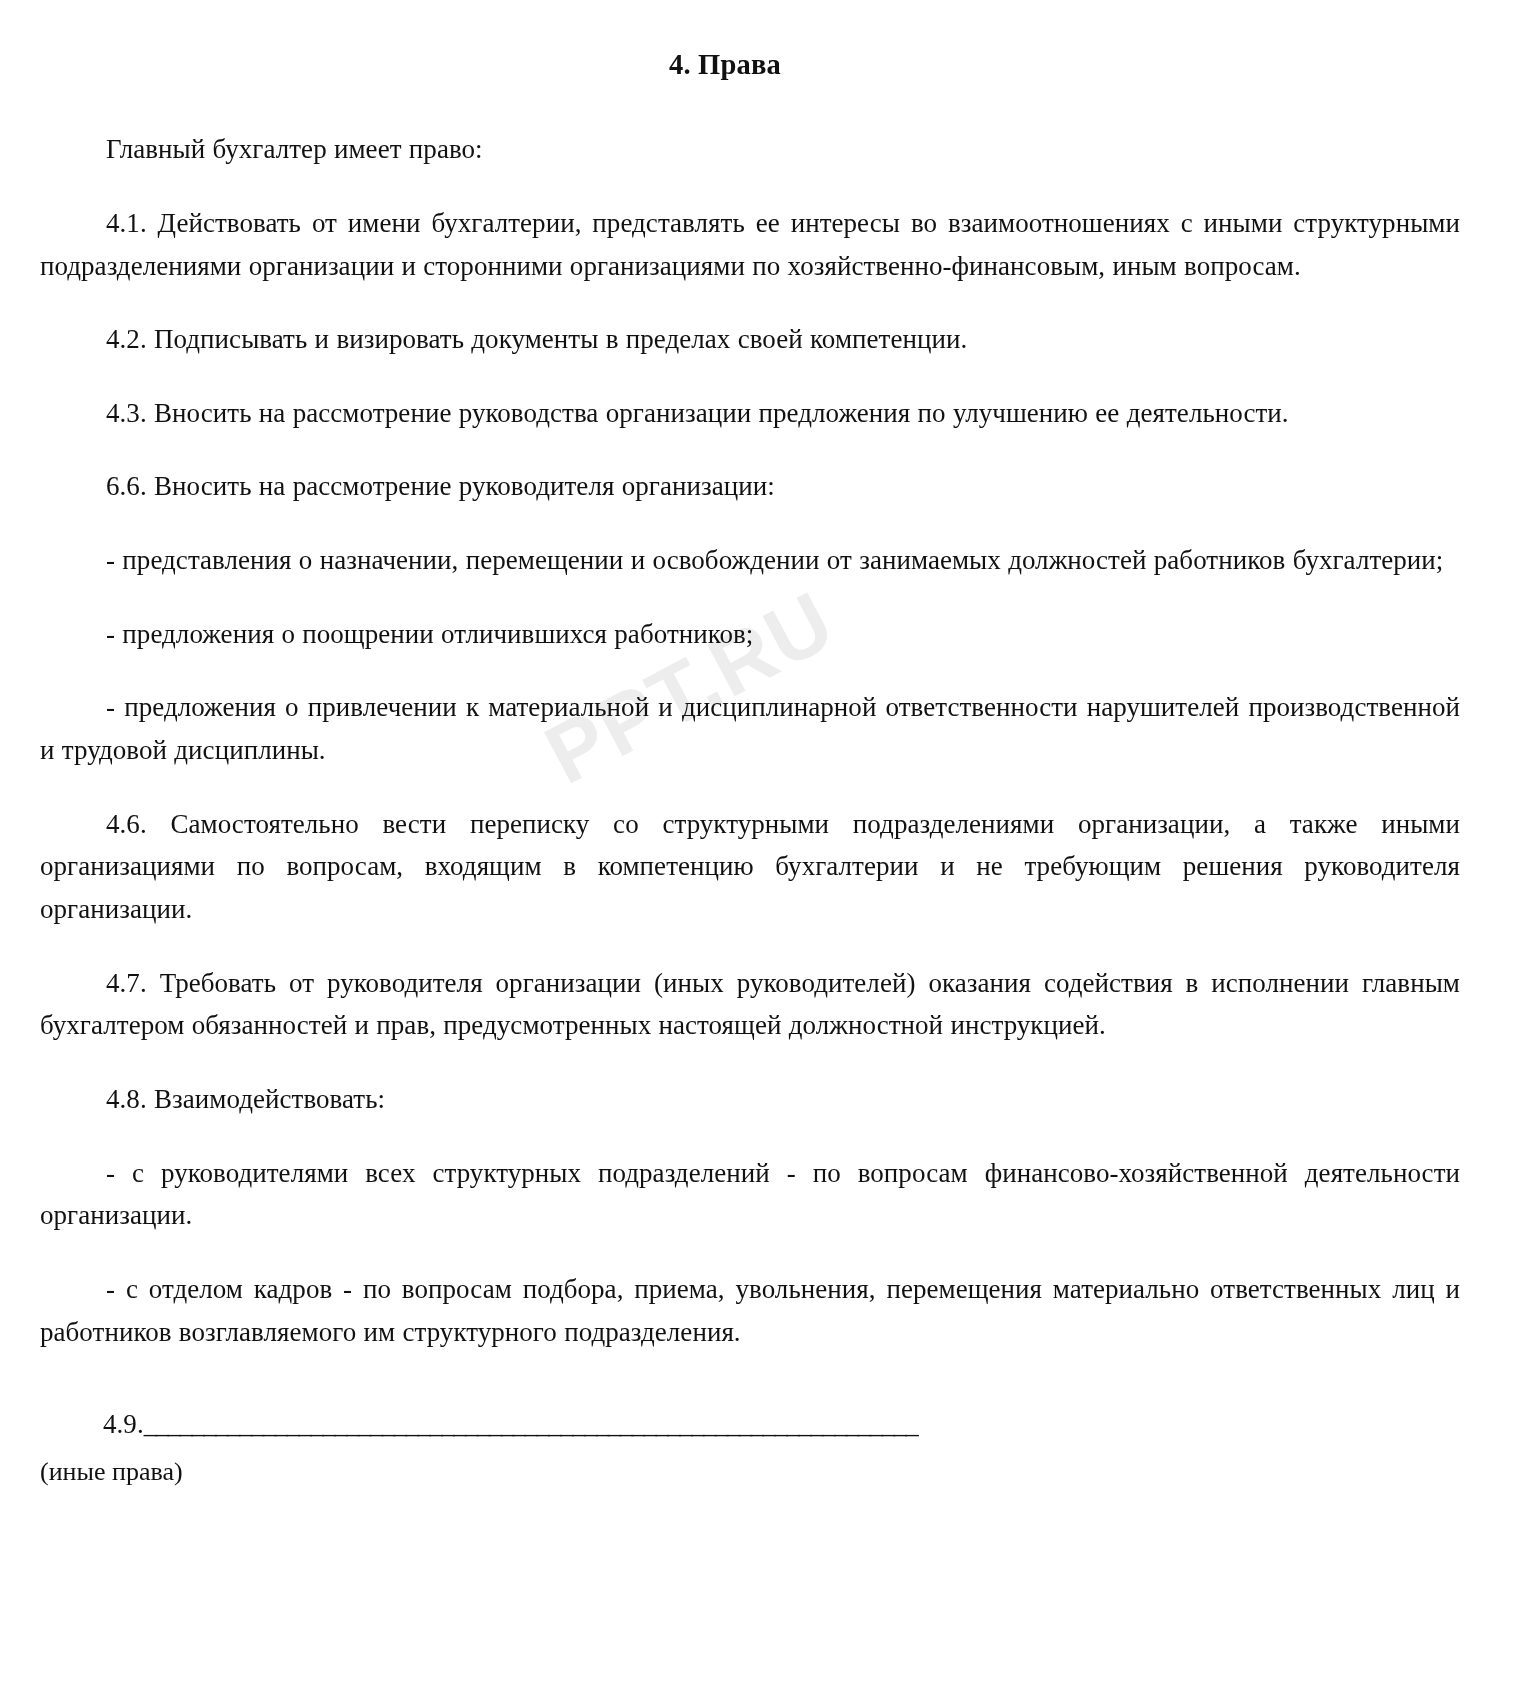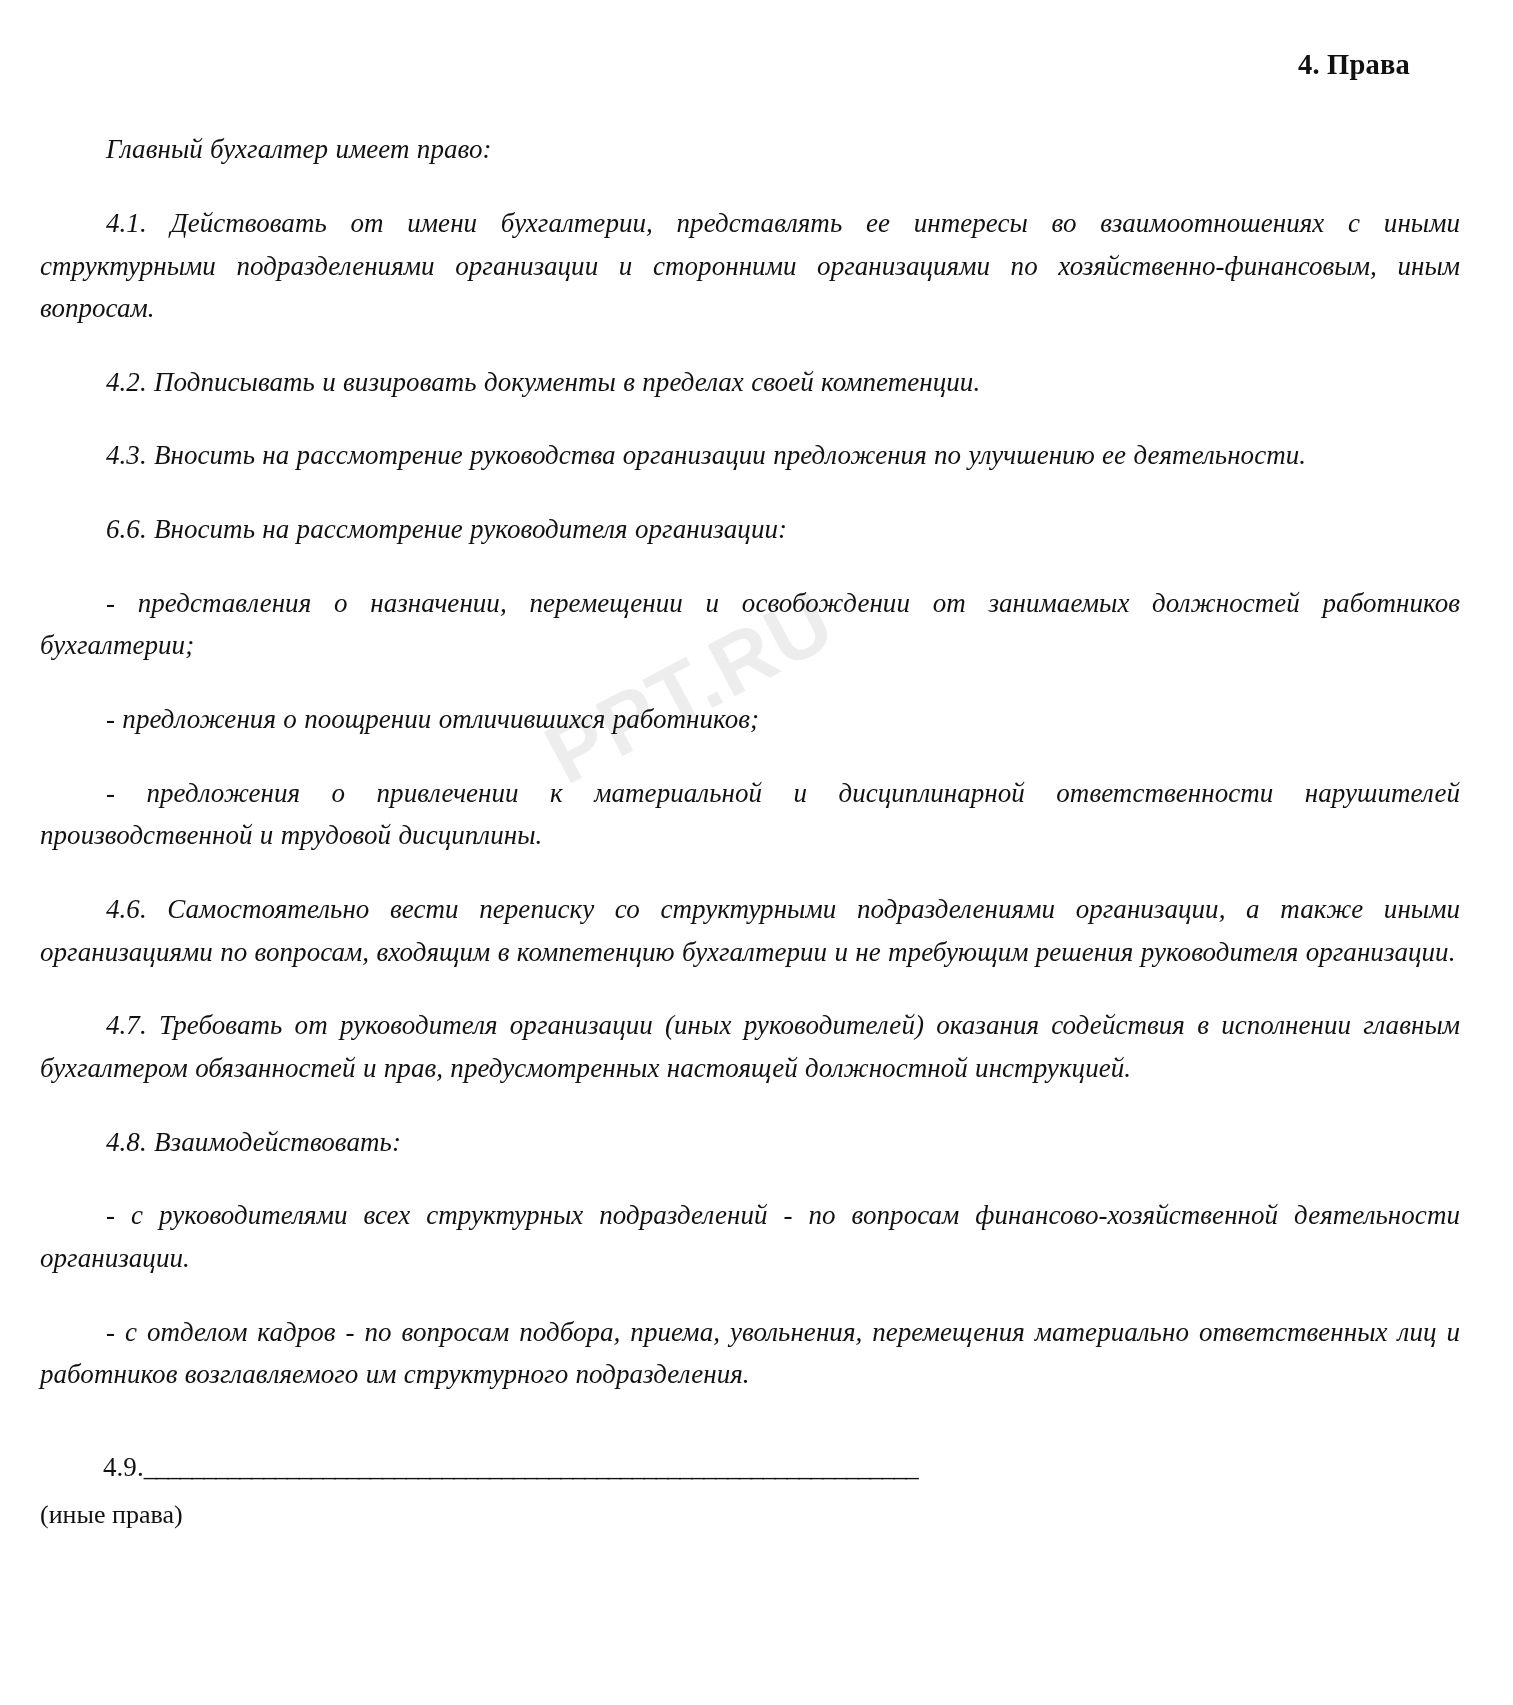--- a/index.html
+++ b/index.html
@@ -44,40 +44,39 @@
     z-index: 0;
   }
 
   .content {
     position: relative;
     z-index: 1;
     padding: 0 53px 0 40px;
   }
 
   .doc-title {
-    text-align: right;
+    text-align: center;
     font-weight: 700;
     font-size: 28.5px;
     line-height: 1.2;
     margin: 0;
     padding-top: 48px;
     padding-right: 50px;
     letter-spacing: 0.2px;
   }
 
   p.para {
     margin: 0;
     font-size: 27px;
     line-height: 1.58;
     text-align: justify;
     text-indent: 66px;
     padding-top: 31px;
     letter-spacing: 0.05px;
     word-spacing: 0.5px;
-    font-style: italic;
   }
 
   p.para.first {
     padding-top: 46px;
   }
 
   
   .blank-line {
     margin: 8px;
     font-size: 27px;

